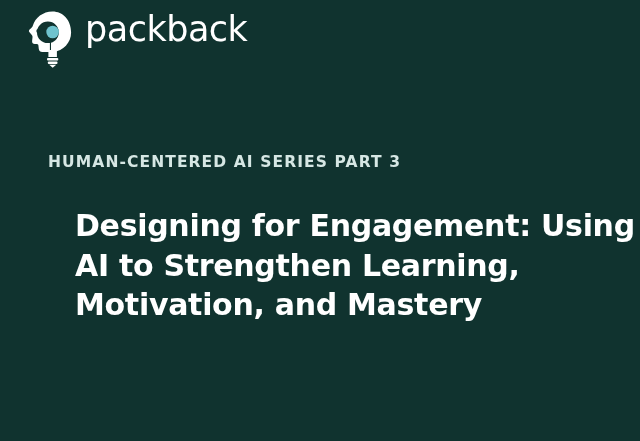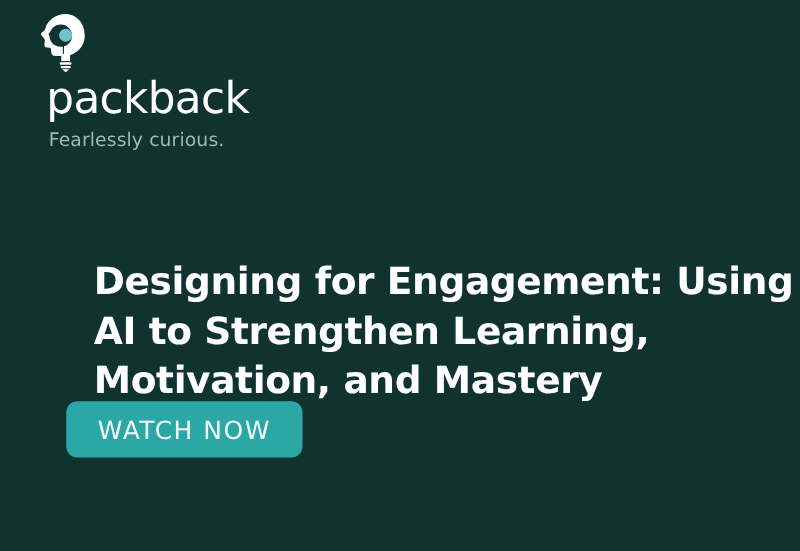--- a/index.html
+++ b/index.html
@@ -22,21 +22,20 @@
     box-sizing: border-box;
   }
 
   
   .logo-lockup {
     position: absolute;
     left: 28px;
     top: 8px;
     display: flex;
     align-items: flex-start;
-    flex-direction: column;
   }
   .logo-mark {
     width: 48px;
     height: 58px;
     flex: 0 0 48px;
     margin-top: 2px;
   }
   .logo-text-block {
     margin-left: 9px;
     padding-top: 4px;
@@ -150,23 +149,22 @@
       <circle cx="24.6" cy="22.0" r="6.3" fill="#6FC3CE"></circle>
 
       <rect x="20.4" y="40.0" width="8.5" height="7.0" fill="#FFFFFF"></rect>
 
       <rect x="19.0" y="48.0" width="11.3" height="2.6" rx="1.0" fill="#FFFFFF"></rect>
       <rect x="19.8" y="51.6" width="9.7" height="2.4" rx="1.0" fill="#FFFFFF"></rect>
       <path fill="#FFFFFF" d="M21.2 54.8h7.0l-3.5 3.0z"></path>
     </svg>
     <div class="logo-text-block">
       <div class="logo-wordmark">packback</div>
-      <div class="logo-tagline">Fearlessly curious.</div>
     </div>
   </div>
 
 
+  <div class="series-label">HUMAN-CENTERED AI SERIES PART 3</div>
 
   <h1 class="headline">Designing for Engagement: Using AI to Strengthen Learning, Motivation, and Mastery</h1>
 
-  <button class="cta-button">WATCH NOW</button>
 
 </div>
 
 </body></html>

